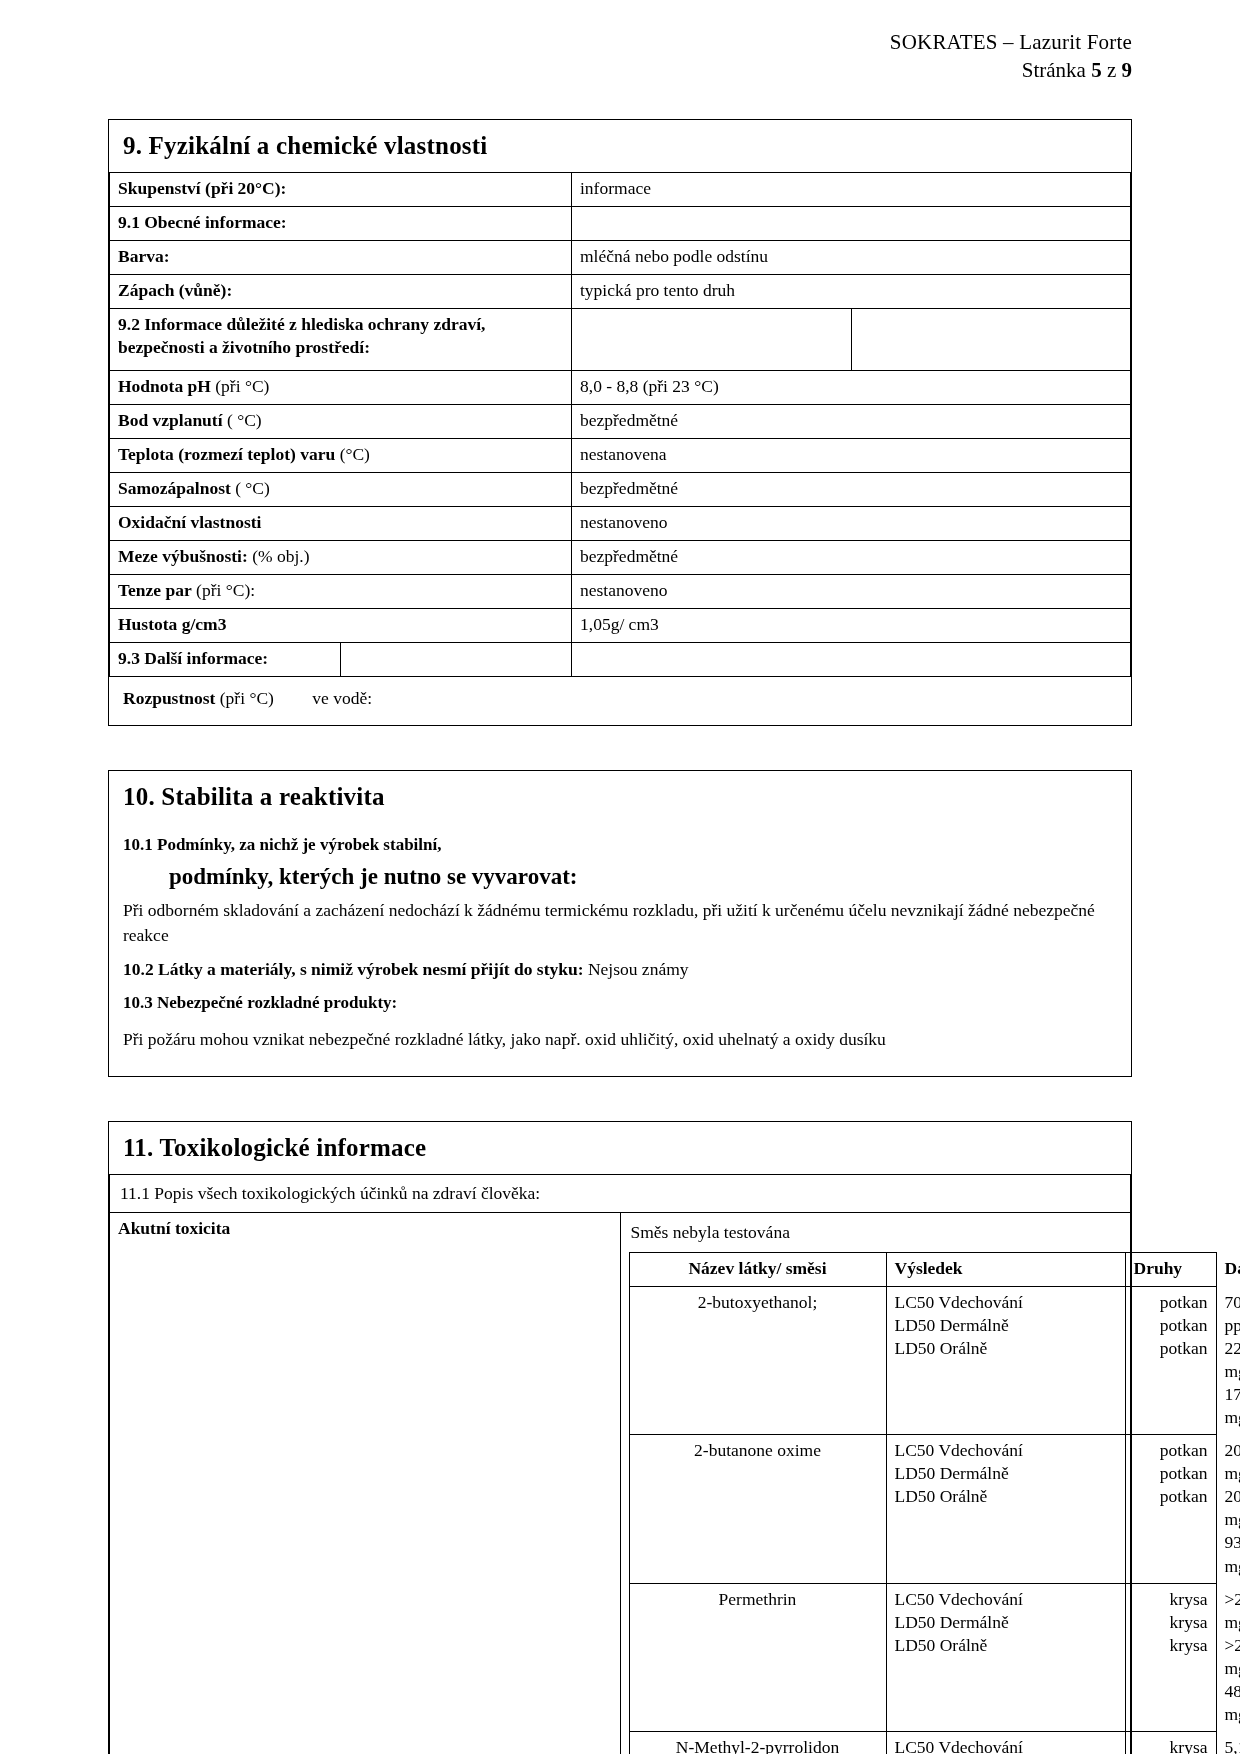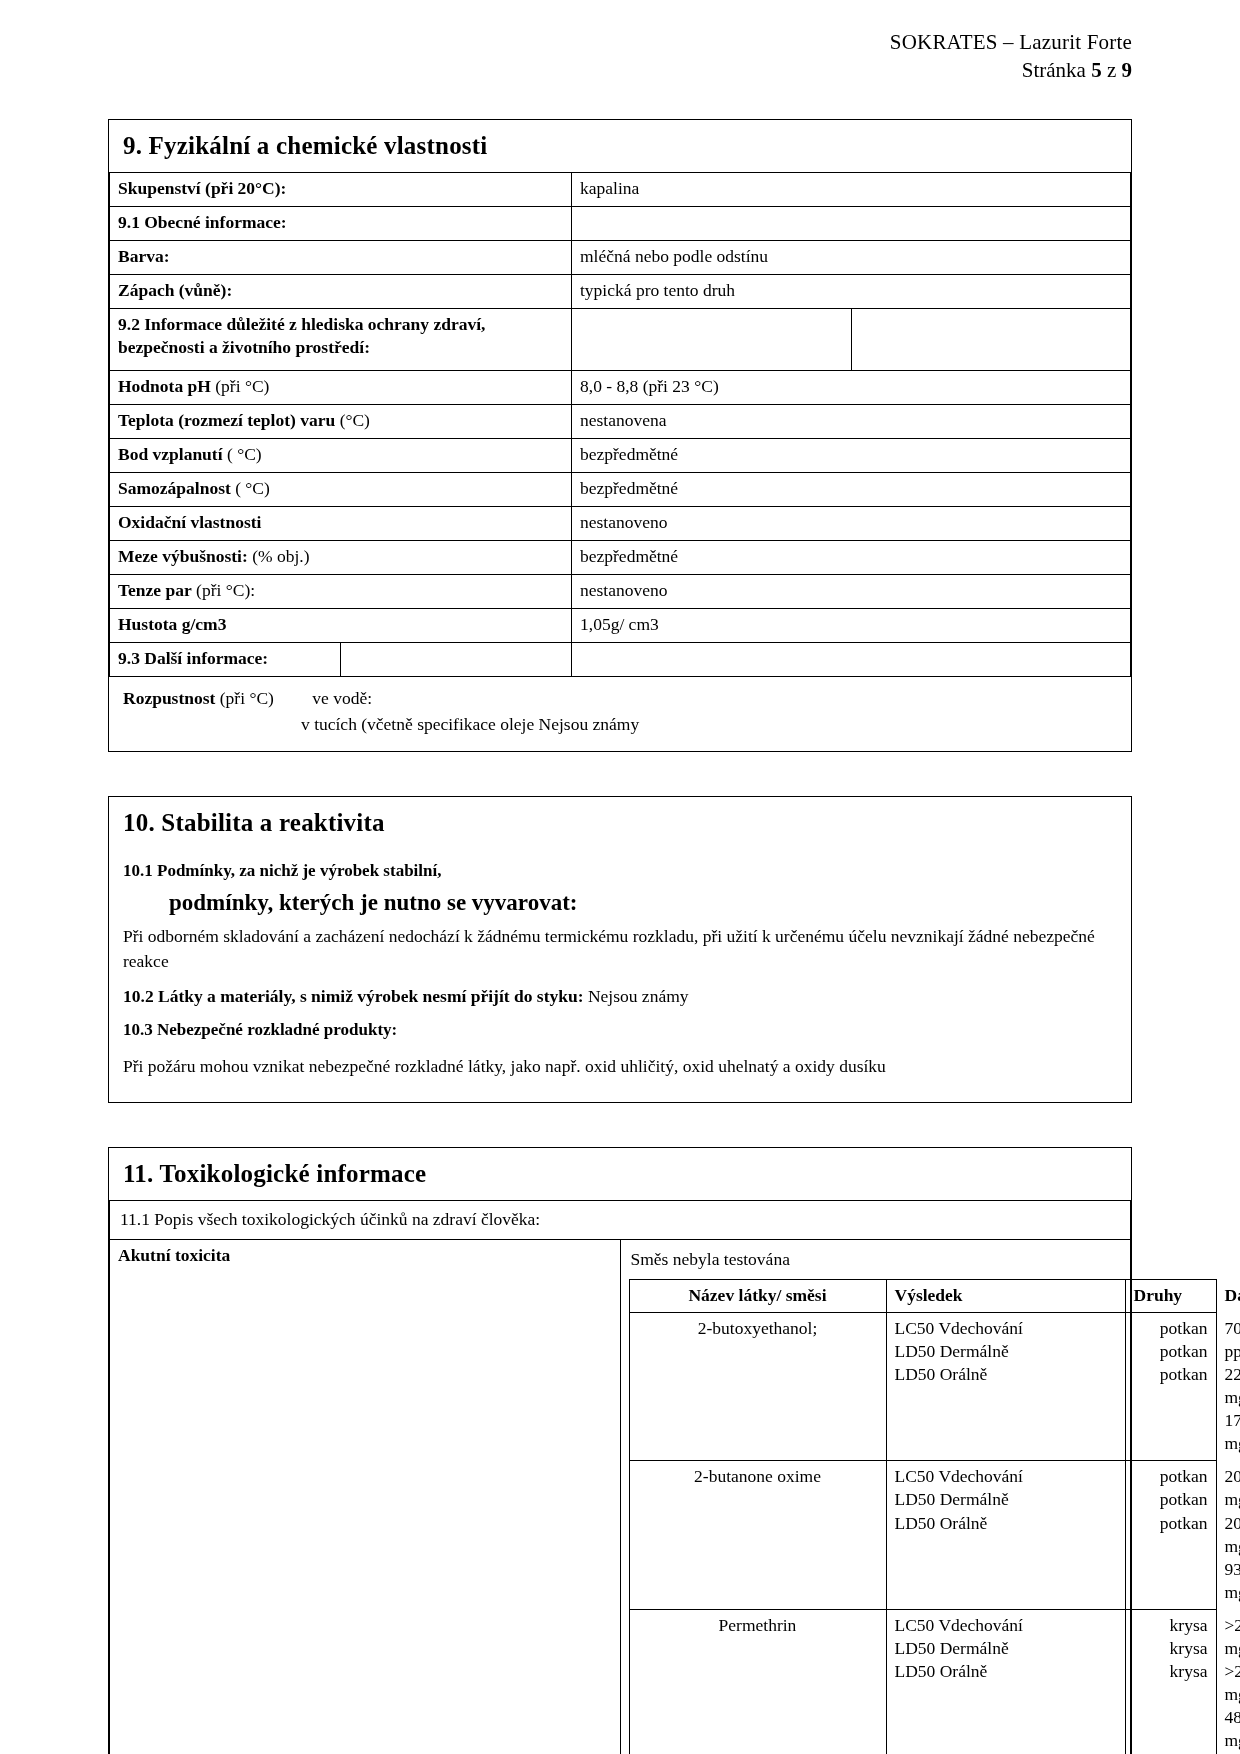--- a/index.html
+++ b/index.html
@@ -124,21 +124,21 @@
     </div>
   </div>
 
   <div class="section">
     <div class="section-title">9. Fyzikální a chemické vlastnosti</div>
 
     <table class="grid s9 sec-tbl">
       <tbody>
           <tr>
         <td class="lbl inner b" colspan="2">Skupenství (při 20°C):</td>
-        <td class="inner" colspan="2">kapalina</td>
+        <td class="inner" colspan="2">informace</td>
       </tr>
       <tr>
         <td class="lbl inner b" colspan="2">9.1 Obecné informace:</td>
         <td class="inner" colspan="2"></td>
       </tr>
       <tr>
         <td class="lbl inner b" colspan="2">Barva:</td>
         <td class="inner" colspan="2">mléčná nebo podle odstínu</td>
       </tr>
       <tr>
@@ -148,26 +148,26 @@
       <tr>
         <td class="lbl inner b" colspan="2" style="height:52px">9.2 Informace důležité z hlediska ochrany zdraví, bezpečnosti a životního prostředí:</td>
         <td class="inner" style="width:210px"></td>
         <td class="inner"></td>
       </tr>
       <tr>
         <td class="lbl inner" colspan="2"><span class="b">Hodnota pH</span> <span class="nb">(při °C)</span></td>
         <td class="inner" colspan="2">8,0 - 8,8  (při 23 °C)</td>
       </tr>
       <tr>
+        <td class="lbl inner" colspan="2"><span class="b">Bod vzplanutí</span> <span class="nb">( °C)</span></td>
+        <td class="inner" colspan="2">bezpředmětné</td>
+      </tr>
+      <tr>
         <td class="lbl inner" colspan="2"><span class="b">Teplota (rozmezí teplot) varu</span> <span class="nb">(°C)</span></td>
         <td class="inner" colspan="2">nestanovena</td>
-      </tr>
-      <tr>
-        <td class="lbl inner" colspan="2"><span class="b">Bod vzplanutí</span> <span class="nb">( °C)</span></td>
-        <td class="inner" colspan="2">bezpředmětné</td>
       </tr>
       <tr>
         <td class="lbl inner" colspan="2"><span class="b">Samozápalnost</span> <span class="nb">( °C)</span></td>
         <td class="inner" colspan="2">bezpředmětné</td>
       </tr>
       <tr>
         <td class="lbl inner b" colspan="2">Oxidační vlastnosti</td>
         <td class="inner" colspan="2">nestanoveno</td>
       </tr>
       <tr>
@@ -189,21 +189,20 @@
       </tr>
     </tbody>
       </table>
 
     <div class="rozp" style="padding:8px 14px 14px 14px;">
       <div>
         <span class="b">Rozpustnost</span>
         <span class="nb">(při °C)</span>
         <span style="padding-left:34px">ve vodě:</span>
       </div>
-      <div class="indent">v tucích (včetně specifikace oleje Nejsou známy</div>
     </div>
   </div>
 
   <div class="section">
     <div class="section-title">10. Stabilita a reaktivita</div>
     <div class="s10-body">
       <p class="sub">10.1  Podmínky, za nichž je výrobek stabilní,</p>
       <p class="sub2">podmínky, kterých je nutno se vyvarovat:</p>
       <p class="para">Při odborném skladování a zacházení nedochází k žádnému termickému rozkladu, při užití k určenému účelu nevznikají žádné nebezpečné reakce</p>
       <p><span class="inline-b">10.2  Látky a materiály, s nimiž výrobek nesmí  přijít do styku:</span><span> Nejsou známy</span></p>

